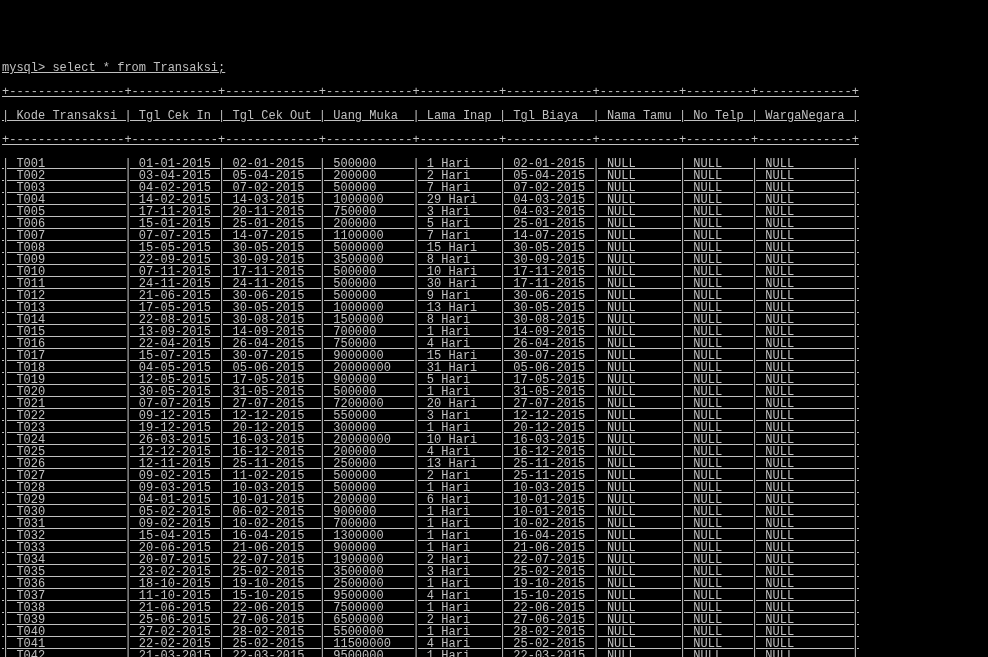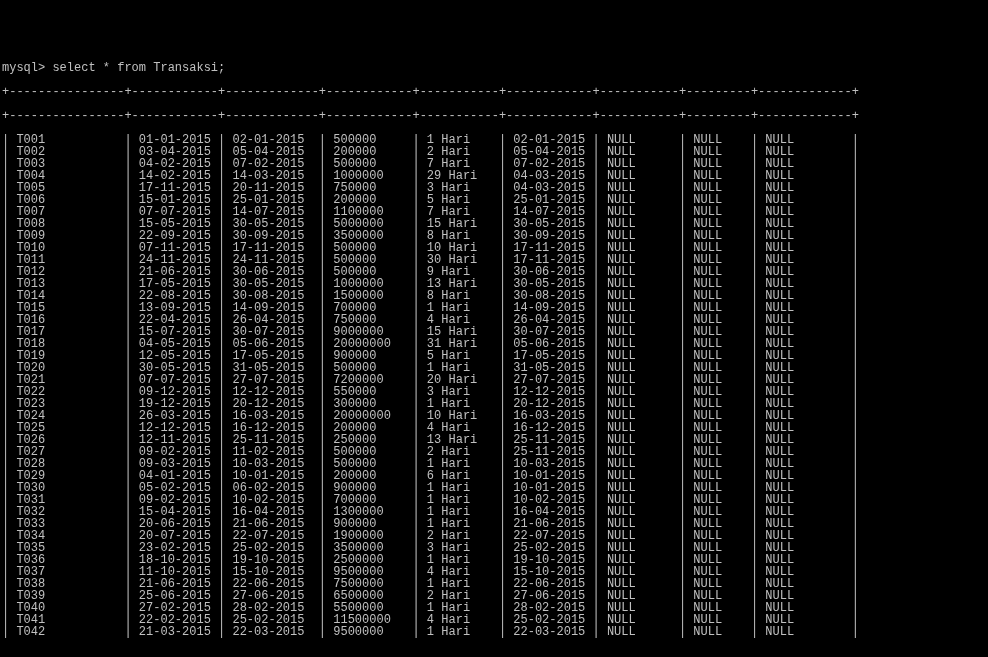--- a/index.html
+++ b/index.html
@@ -17,28 +17,30 @@
       white-space: pre;
       width: 988px;
       height: 657px;
       overflow: hidden;
     }
     .terminal {
       white-space: pre;
     }
     .row {
       white-space: pre;
+      text-decoration: underline;
     }
   </style>
 </head>
 <body>
 
 
 
 <div class="terminal">
 <div class="row">mysql&gt; select * from Transaksi;</div>
 <div class="row">+----------------+------------+-------------+------------+-----------+------------+-----------+---------+-------------+</div>
+<div class="row" id="header-row">| Kode_Transaksi | Tgl_Cek_In | Tgl_Cek_Out | Uang_Muka  | Lama_Inap | Tgl_Biaya  | Nama_Tamu | No_Telp | WargaNegara |</div>
 <div class="row">+----------------+------------+-------------+------------+-----------+------------+-----------+---------+-------------+</div>
 <div id="data-rows"><div class="row">| T001           | 01-01-2015 | 02-01-2015  | 500000     | 1 Hari    | 02-01-2015 | NULL      | NULL    | NULL        |</div><div class="row">| T002           | 03-04-2015 | 05-04-2015  | 200000     | 2 Hari    | 05-04-2015 | NULL      | NULL    | NULL        |</div><div class="row">| T003           | 04-02-2015 | 07-02-2015  | 500000     | 7 Hari    | 07-02-2015 | NULL      | NULL    | NULL        |</div><div class="row">| T004           | 14-02-2015 | 14-03-2015  | 1000000    | 29 Hari   | 04-03-2015 | NULL      | NULL    | NULL        |</div><div class="row">| T005           | 17-11-2015 | 20-11-2015  | 750000     | 3 Hari    | 04-03-2015 | NULL      | NULL    | NULL        |</div><div class="row">| T006           | 15-01-2015 | 25-01-2015  | 200000     | 5 Hari    | 25-01-2015 | NULL      | NULL    | NULL        |</div><div class="row">| T007           | 07-07-2015 | 14-07-2015  | 1100000    | 7 Hari    | 14-07-2015 | NULL      | NULL    | NULL        |</div><div class="row">| T008           | 15-05-2015 | 30-05-2015  | 5000000    | 15 Hari   | 30-05-2015 | NULL      | NULL    | NULL        |</div><div class="row">| T009           | 22-09-2015 | 30-09-2015  | 3500000    | 8 Hari    | 30-09-2015 | NULL      | NULL    | NULL        |</div><div class="row">| T010           | 07-11-2015 | 17-11-2015  | 500000     | 10 Hari   | 17-11-2015 | NULL      | NULL    | NULL        |</div><div class="row">| T011           | 24-11-2015 | 24-11-2015  | 500000     | 30 Hari   | 17-11-2015 | NULL      | NULL    | NULL        |</div><div class="row">| T012           | 21-06-2015 | 30-06-2015  | 500000     | 9 Hari    | 30-06-2015 | NULL      | NULL    | NULL        |</div><div class="row">| T013           | 17-05-2015 | 30-05-2015  | 1000000    | 13 Hari   | 30-05-2015 | NULL      | NULL    | NULL        |</div><div class="row">| T014           | 22-08-2015 | 30-08-2015  | 1500000    | 8 Hari    | 30-08-2015 | NULL      | NULL    | NULL        |</div><div class="row">| T015           | 13-09-2015 | 14-09-2015  | 700000     | 1 Hari    | 14-09-2015 | NULL      | NULL    | NULL        |</div><div class="row">| T016           | 22-04-2015 | 26-04-2015  | 750000     | 4 Hari    | 26-04-2015 | NULL      | NULL    | NULL        |</div><div class="row">| T017           | 15-07-2015 | 30-07-2015  | 9000000    | 15 Hari   | 30-07-2015 | NULL      | NULL    | NULL        |</div><div class="row">| T018           | 04-05-2015 | 05-06-2015  | 20000000   | 31 Hari   | 05-06-2015 | NULL      | NULL    | NULL        |</div><div class="row">| T019           | 12-05-2015 | 17-05-2015  | 900000     | 5 Hari    | 17-05-2015 | NULL      | NULL    | NULL        |</div><div class="row">| T020           | 30-05-2015 | 31-05-2015  | 500000     | 1 Hari    | 31-05-2015 | NULL      | NULL    | NULL        |</div><div class="row">| T021           | 07-07-2015 | 27-07-2015  | 7200000    | 20 Hari   | 27-07-2015 | NULL      | NULL    | NULL        |</div><div class="row">| T022           | 09-12-2015 | 12-12-2015  | 550000     | 3 Hari    | 12-12-2015 | NULL      | NULL    | NULL        |</div><div class="row">| T023           | 19-12-2015 | 20-12-2015  | 300000     | 1 Hari    | 20-12-2015 | NULL      | NULL    | NULL        |</div><div class="row">| T024           | 26-03-2015 | 16-03-2015  | 20000000   | 10 Hari   | 16-03-2015 | NULL      | NULL    | NULL        |</div><div class="row">| T025           | 12-12-2015 | 16-12-2015  | 200000     | 4 Hari    | 16-12-2015 | NULL      | NULL    | NULL        |</div><div class="row">| T026           | 12-11-2015 | 25-11-2015  | 250000     | 13 Hari   | 25-11-2015 | NULL      | NULL    | NULL        |</div><div class="row">| T027           | 09-02-2015 | 11-02-2015  | 500000     | 2 Hari    | 25-11-2015 | NULL      | NULL    | NULL        |</div><div class="row">| T028           | 09-03-2015 | 10-03-2015  | 500000     | 1 Hari    | 10-03-2015 | NULL      | NULL    | NULL        |</div><div class="row">| T029           | 04-01-2015 | 10-01-2015  | 200000     | 6 Hari    | 10-01-2015 | NULL      | NULL    | NULL        |</div><div class="row">| T030           | 05-02-2015 | 06-02-2015  | 900000     | 1 Hari    | 10-01-2015 | NULL      | NULL    | NULL        |</div><div class="row">| T031           | 09-02-2015 | 10-02-2015  | 700000     | 1 Hari    | 10-02-2015 | NULL      | NULL    | NULL        |</div><div class="row">| T032           | 15-04-2015 | 16-04-2015  | 1300000    | 1 Hari    | 16-04-2015 | NULL      | NULL    | NULL        |</div><div class="row">| T033           | 20-06-2015 | 21-06-2015  | 900000     | 1 Hari    | 21-06-2015 | NULL      | NULL    | NULL        |</div><div class="row">| T034           | 20-07-2015 | 22-07-2015  | 1900000    | 2 Hari    | 22-07-2015 | NULL      | NULL    | NULL        |</div><div class="row">| T035           | 23-02-2015 | 25-02-2015  | 3500000    | 3 Hari    | 25-02-2015 | NULL      | NULL    | NULL        |</div><div class="row">| T036           | 18-10-2015 | 19-10-2015  | 2500000    | 1 Hari    | 19-10-2015 | NULL      | NULL    | NULL        |</div><div class="row">| T037           | 11-10-2015 | 15-10-2015  | 9500000    | 4 Hari    | 15-10-2015 | NULL      | NULL    | NULL        |</div><div class="row">| T038           | 21-06-2015 | 22-06-2015  | 7500000    | 1 Hari    | 22-06-2015 | NULL      | NULL    | NULL        |</div><div class="row">| T039           | 25-06-2015 | 27-06-2015  | 6500000    | 2 Hari    | 27-06-2015 | NULL      | NULL    | NULL        |</div><div class="row">| T040           | 27-02-2015 | 28-02-2015  | 5500000    | 1 Hari    | 28-02-2015 | NULL      | NULL    | NULL        |</div><div class="row">| T041           | 22-02-2015 | 25-02-2015  | 11500000   | 4 Hari    | 25-02-2015 | NULL      | NULL    | NULL        |</div><div class="row">| T042           | 21-03-2015 | 22-03-2015  | 9500000    | 1 Hari    | 22-03-2015 | NULL      | NULL    | NULL        |</div></div>
 </div>
 
 
 
 
 </body></html>

